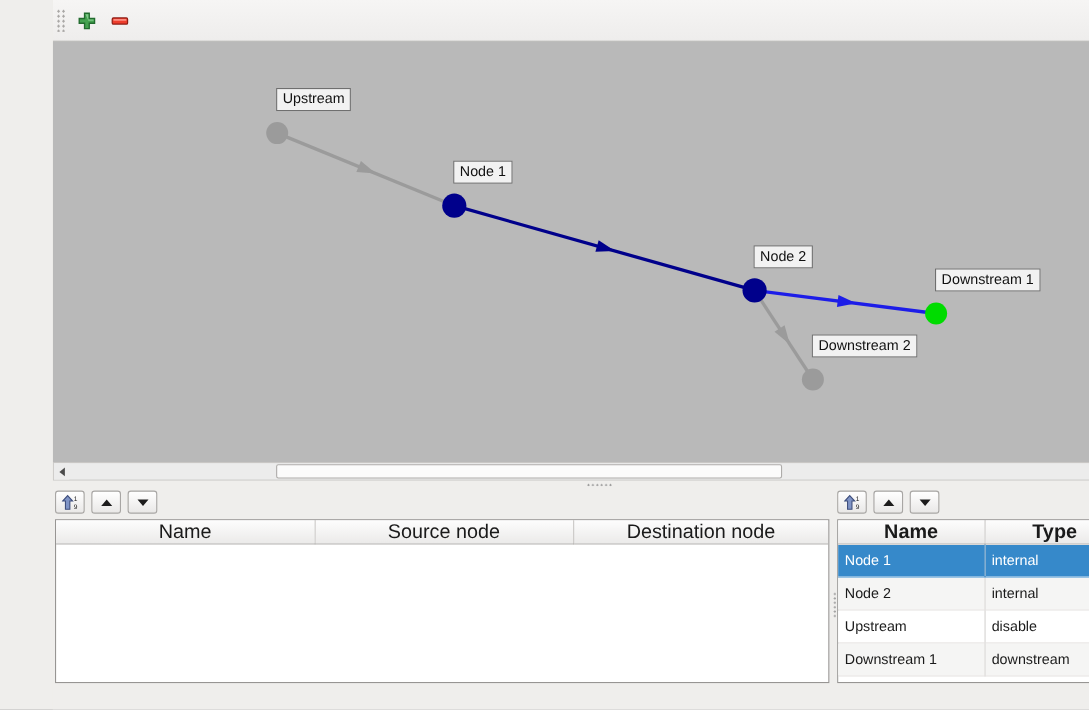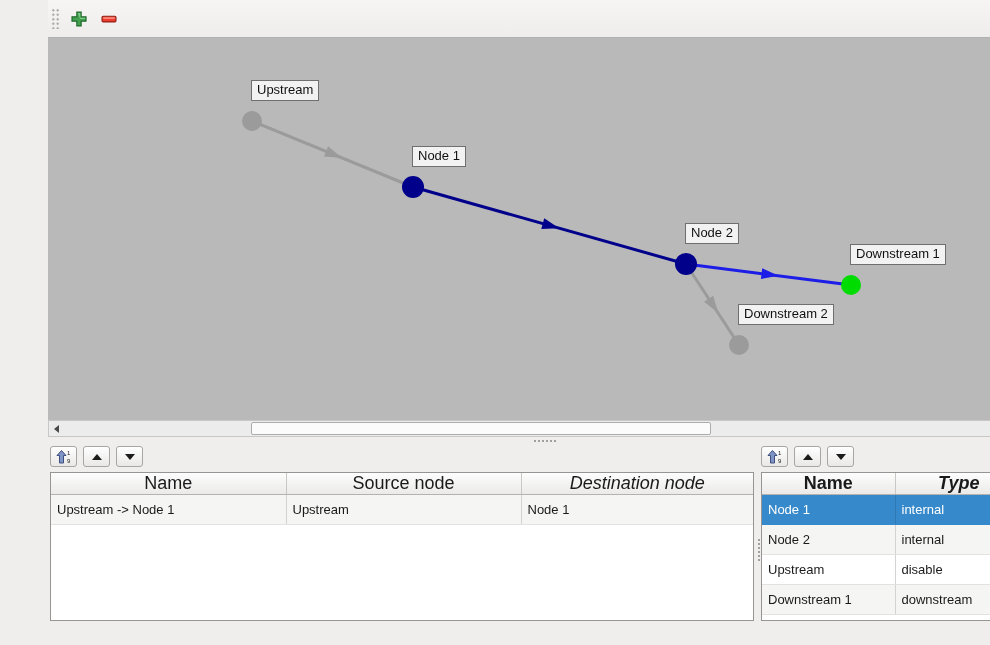--- a/index.html
+++ b/index.html
@@ -42,21 +42,21 @@
   .panes{position:absolute;left:0;top:443px;width:990px;height:179px;}
   .mini-btn{position:absolute;top:3px;width:27px;height:21px;background:linear-gradient(#ffffff,#e9e8e7);
     border:1px solid #a8a6a4;border-radius:3px;box-sizing:border-box;display:flex;align-items:center;justify-content:center;cursor:pointer;}
   .mini-btn .tri.up{border-left:5px solid transparent;border-right:5px solid transparent;border-bottom:6px solid #1c1c1c;}
   .mini-btn .tri.down{border-left:5px solid transparent;border-right:5px solid transparent;border-top:6px solid #1c1c1c;}
 
   .tbl-wrap{position:absolute;top:29px;background:#ffffff;border:1px solid #979593;box-sizing:border-box;}
   table.tbl{border-collapse:collapse;table-layout:fixed;width:100%;}
   .tbl th{height:20px;font-weight:normal;text-align:center;background:linear-gradient(#fdfdfd,#ebeae9);
     border-right:1px solid #c9c7c5;border-bottom:1px solid #b4b2b0;font-size:18px;padding:0 4px;overflow:hidden;white-space:nowrap;}
-  .tbl th:last-child{border-right:none;font-style:italic;}
+  .tbl th:last-child{border-right:none;}
   .tbl td{height:29px;padding:0 6px;border-right:1px solid #d5d3d1;border-bottom:1px solid #e4e2e0;
     font-size:13px;overflow:hidden;white-space:nowrap;background:#ffffff;}
   .tbl td:last-child{border-right:none;}
   .tbl tr.alt td{background:#f5f5f4;}
   .tbl tr.selected td{background:var(--sel,#3689ca);color:#ffffff;border-right-color:#2f7ab5;border-bottom-color:var(--sel,#3689ca);}
   .tbl-right th{font-weight:bold;}
 
   .bottom-strip{position:absolute;left:0;top:622px;width:990px;height:23px;background:#efeeec;}
   .resize-grip{position:absolute;right:4px;bottom:3px;width:13px;height:13px;
     background:radial-gradient(circle,#b3afa9 1px,transparent 1.2px) 0 0/4.4px 4.4px;
@@ -159,25 +159,20 @@
             <col style="width:232px">
           </colgroup>
         <thead>
           <tr>
             <th>Name</th>
             <th>Source node</th>
             <th>Destination node</th>
           </tr>
         </thead>
         <tbody id="edge-rows">
-            <tr class="alt">
-              <td>Upstream -&gt; Node 1</td>
-              <td>Upstream</td>
-              <td>Node 1</td>
-            </tr>
           </tbody>
       </table>
     </div>
 
     <div class="mini-btn" style="left:713px;">
       <svg width="16" height="16" viewBox="0 0 16 16">
         <polygon points="5.5,1.5 10,6.5 7.5,6.5 7.5,14 3.5,14 3.5,6.5 1,6.5" fill="#7f94c6" stroke="#3f4f7d" stroke-width="1"></polygon>
         <text x="11" y="6" font-size="6" fill="#222" id="sort1b">1</text>
         <text x="11" y="14" font-size="6" fill="#222" id="sort9b">9</text>
       </svg>

